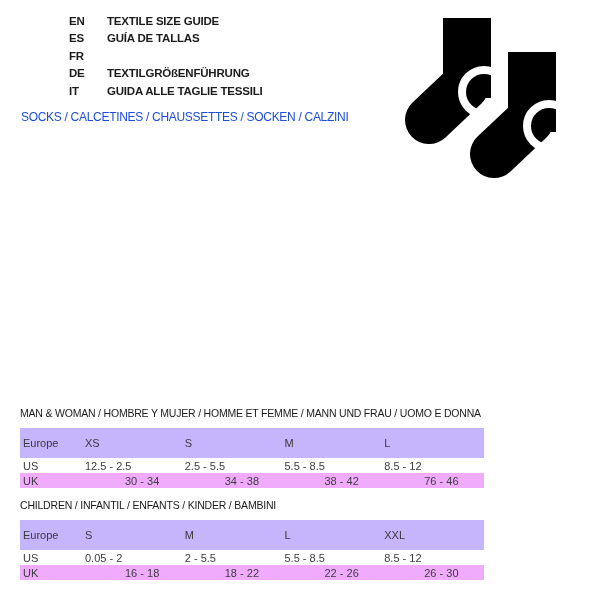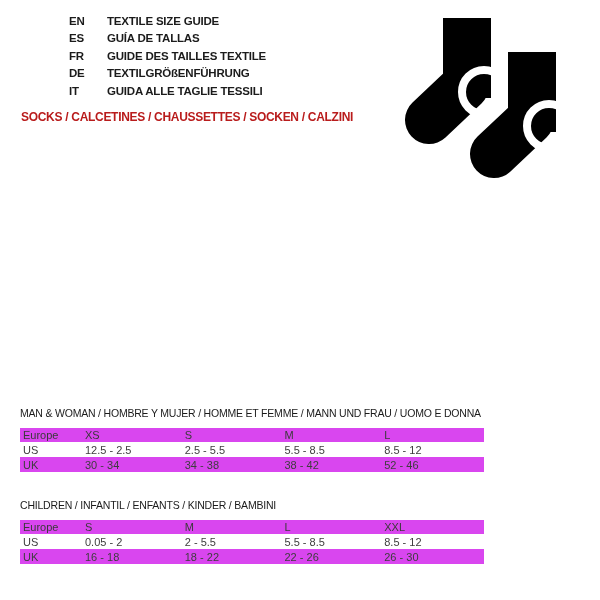--- a/index.html
+++ b/index.html
@@ -33,23 +33,23 @@
     white-space: nowrap;
     padding-left: 48px;
   }
   .lang-code { width: 38px; }
 
   .category-line {
     position: absolute;
     left: 21px;
     top: 110px;
     font-size: 12px;
-    font-weight: bold;
+    font-weight: normal;
     letter-spacing: -0.3px;
-    color: #b91c1c;
+    color: #1d4ed8;
     white-space: nowrap;
     text-align: center;
   }
 
   
   .socks-icon {
     position: absolute;
     left: 400px;
     top: 8px;
     width: 180px;
@@ -73,25 +73,25 @@
     white-space: nowrap;
   }
   .t-row {
     display: flex;
     align-items: center;
     height: 15px;
     font-size: 11px;
     color: #3d3d3d;
   }
   .t-row.head {
-    height: 14px;
-    background: #d946ef;
+    height: 30px;
+    background: #c4b5fd;
     color: #3a3a3a;
   }
-  .t-row.alt { background: #d946ef; }
+  .t-row.alt { background: #f0abfc; gap: 40px; }
   .cell-region {
     width: 65px;
     padding-left: 3px;
     box-sizing: border-box;
   }
   .cell-size {
     flex: 1;
     text-align: left;
   }
 </style>
@@ -102,21 +102,20 @@
   <div class="lang-row">
     <span class="lang-code">EN</span>
     <span class="lang-label">TEXTILE SIZE GUIDE</span>
   </div>
   <div class="lang-row">
     <span class="lang-code">ES</span>
     <span class="lang-label">GUÍA DE TALLAS</span>
   </div>
   <div class="lang-row">
     <span class="lang-code">FR</span>
-    <span class="lang-label">GUIDE DES TAILLES TEXTILE</span>
   </div>
   <div class="lang-row">
     <span class="lang-code">DE</span>
     <span class="lang-label">TEXTILGRÖßENFÜHRUNG</span>
   </div>
   <div class="lang-row">
     <span class="lang-code">IT</span>
     <span class="lang-label">GUIDA ALLE TAGLIE TESSILI</span>
   </div>
 </div>
@@ -152,21 +151,21 @@
     <div class="cell-size">12.5 - 2.5</div>
     <div class="cell-size">2.5 - 5.5</div>
     <div class="cell-size">5.5 - 8.5</div>
     <div class="cell-size">8.5 - 12</div>
   </div>
   <div class="t-row alt">
     <div class="cell-region">UK</div>
     <div class="cell-size">30 - 34</div>
     <div class="cell-size">34 - 38</div>
     <div class="cell-size">38 - 42</div>
-    <div class="cell-size">52 - 46</div>
+    <div class="cell-size">76 - 46</div>
   </div>
 </section>
 
 <section class="size-table" style="top:499px">
   <div class="table-title">CHILDREN / INFANTIL / ENFANTS / KINDER / BAMBINI</div>
   <div class="t-row head">
     <div class="cell-region">Europe</div>
     <div class="cell-size">S</div>
     <div class="cell-size">M</div>
     <div class="cell-size">L</div>

